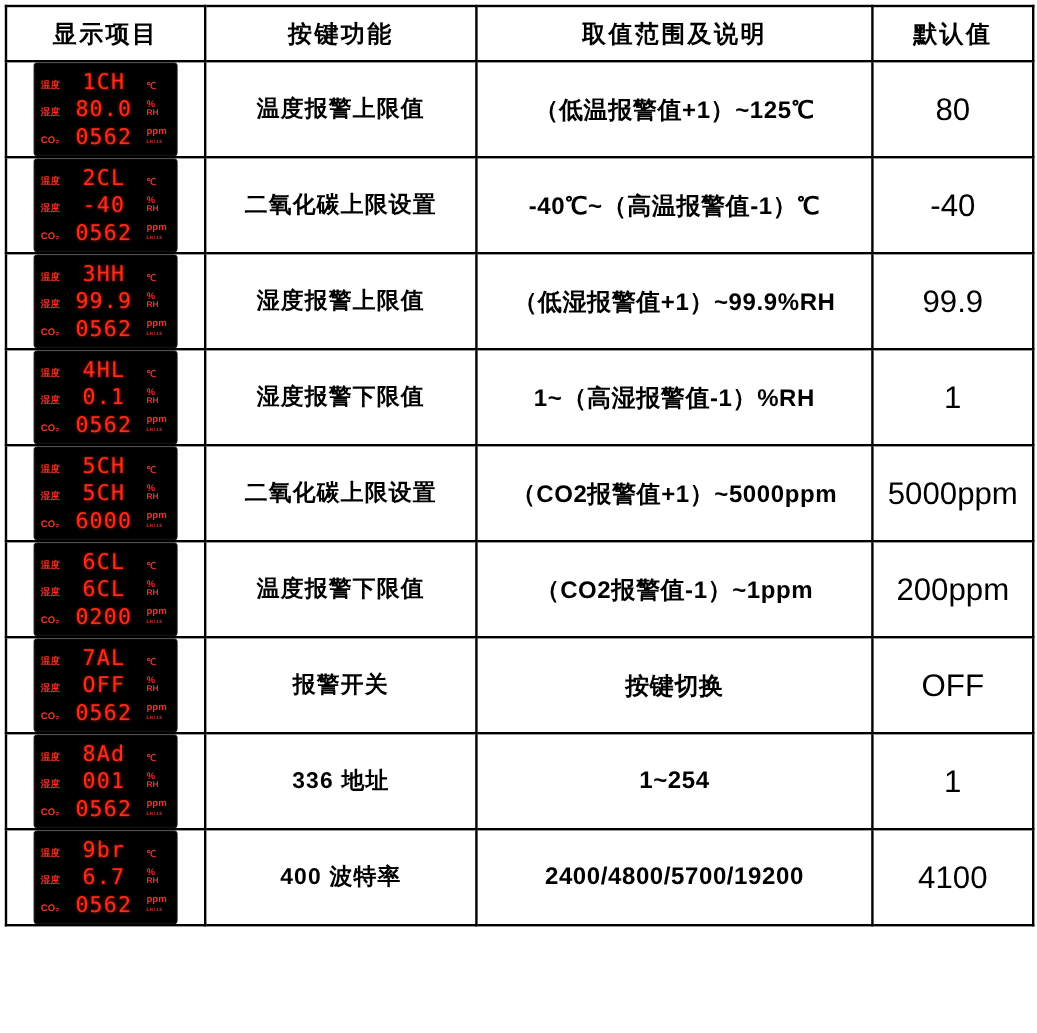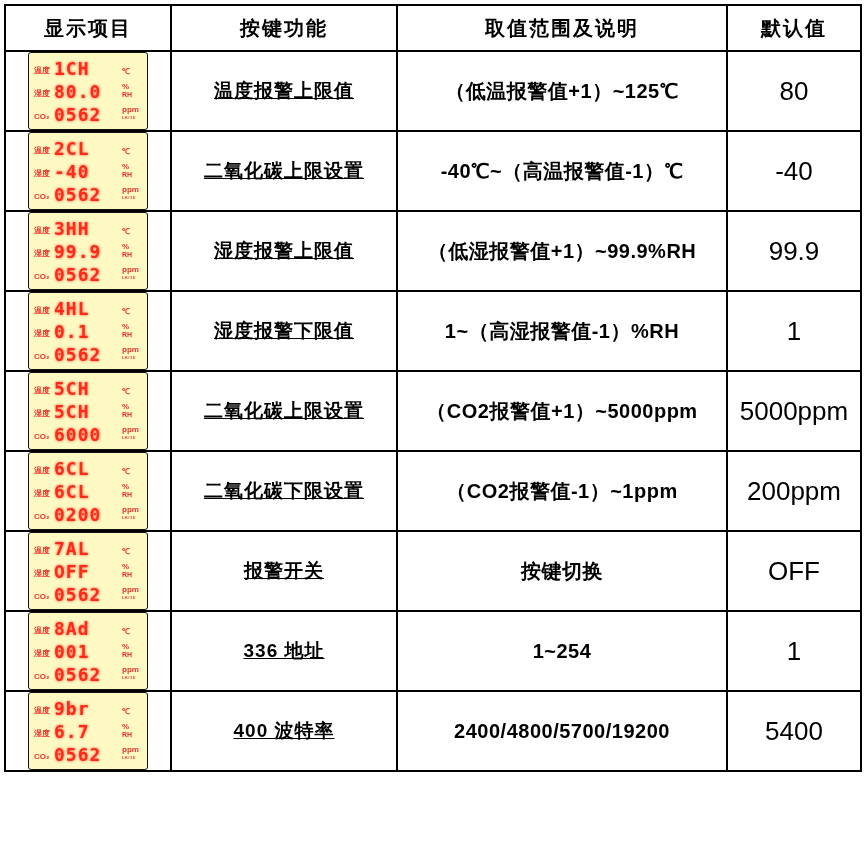--- a/index.html
+++ b/index.html
@@ -43,37 +43,36 @@
   col.c3 { width: 330px; }
   col.c4 { width: 134px; }
 
   td.display-cell {
     padding: 0;
   }
   td.func-cell {
     font-size: 19px;
     font-weight: bold;
     letter-spacing: 1px;
-    text-decoration: underline;
   }
   td.range-cell {
     font-size: 20px;
     font-weight: bold;
     letter-spacing: 0.5px;
   }
   td.default-cell {
     font-size: 26px;
     font-weight: normal;
   }
 
   
   .panel {
     width: 120px;
     margin: 0 auto;
-    background: #fef9c3;
+    background: #000000;
     border: 1px solid #111;
     border-radius: 3px;
     padding: 4px 5px 5px 5px;
     box-sizing: border-box;
   }
   .panel-row {
     display: flex;
     align-items: flex-end;
     justify-content: space-between;
     height: 21px;
@@ -85,25 +84,25 @@
     font-size: 8px;
     font-weight: bold;
     width: 20px;
     text-align: left;
     padding-bottom: 3px;
     letter-spacing: 0px;
     flex: 0 0 auto;
   }
   .digits {
     flex: 1 1 auto;
-    text-align: left;
+    text-align: center;
     color: #ff2a18;
     font-family: "DejaVu Sans Mono", monospace;
     font-size: 18px;
-    font-weight: bold;
+    font-weight: normal;
     letter-spacing: 1px;
     line-height: 18px;
     text-shadow: 0 0 3px rgba(255,40,20,0.75);
     white-space: nowrap;
     overflow: hidden;
   }
   .unit {
     flex: 0 0 auto;
     width: 20px;
     text-align: left;
@@ -319,21 +318,21 @@
               <div class="panel-row">
                 <span class="lbl sub">CO₂</span>
                 <span class="digits">0200</span>
                 <span class="unit">
                   <span class="u1">ppm</span>
                   <span class="tiny">LK/15</span>
                 </span>
               </div>
             </div>
           </td>
-          <td class="func-cell">二氧化碳下限设置</td>
+          <td class="func-cell">温度报警下限值</td>
           <td class="range-cell">（CO2报警值-1）~1ppm</td>
           <td class="default-cell">200ppm</td>
         </tr>
         <tr>
           <td class="display-cell">
             <div class="panel">
               <div class="panel-row">
                 <span class="lbl">温度</span>
                 <span class="digits">7AL</span>
                 <span class="unit">
@@ -417,17 +416,17 @@
                 <span class="digits">0562</span>
                 <span class="unit">
                   <span class="u1">ppm</span>
                   <span class="tiny">LK/15</span>
                 </span>
               </div>
             </div>
           </td>
           <td class="func-cell">400 波特率</td>
           <td class="range-cell">2400/4800/5700/19200</td>
-          <td class="default-cell">5400</td>
+          <td class="default-cell">4100</td>
         </tr>
       </tbody>
   </table>
 </div>
 
 </body></html>

